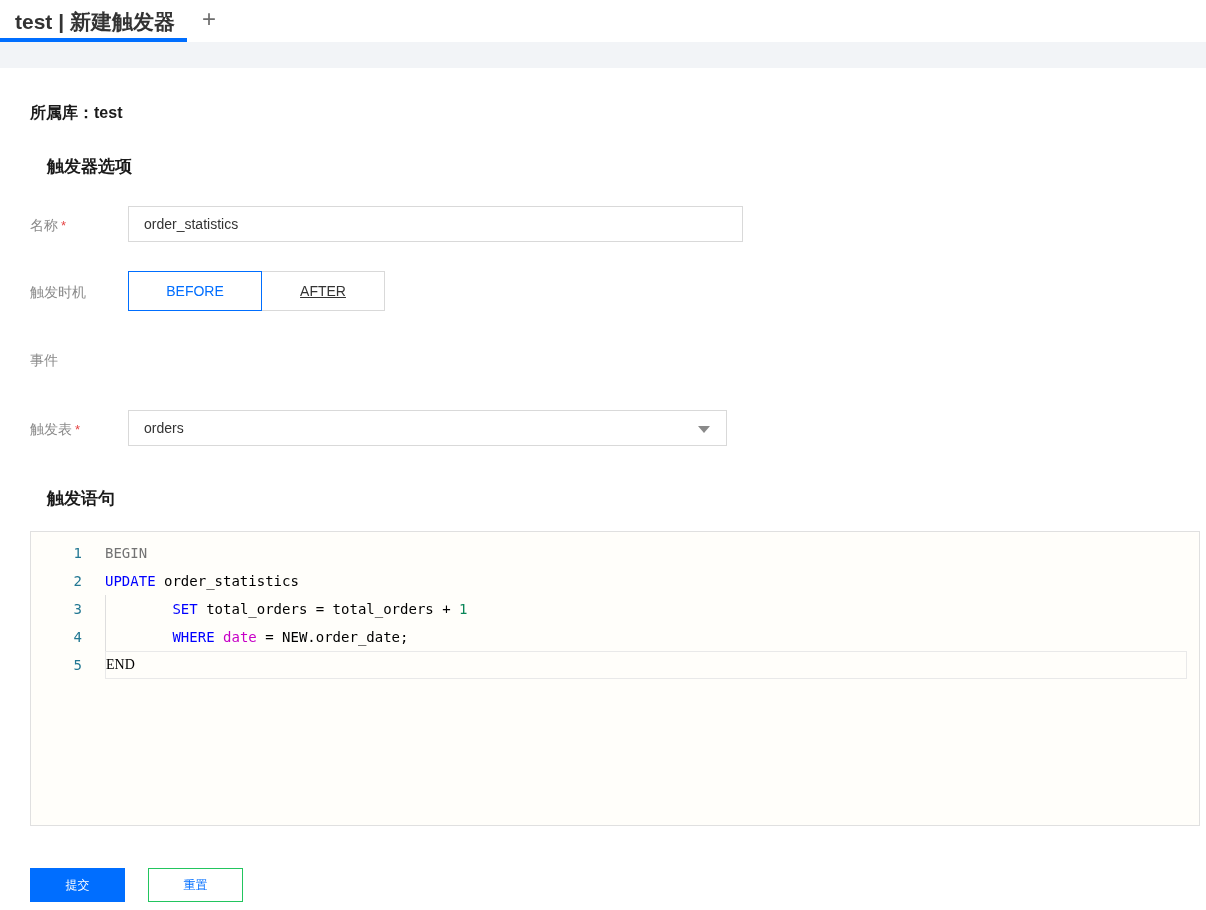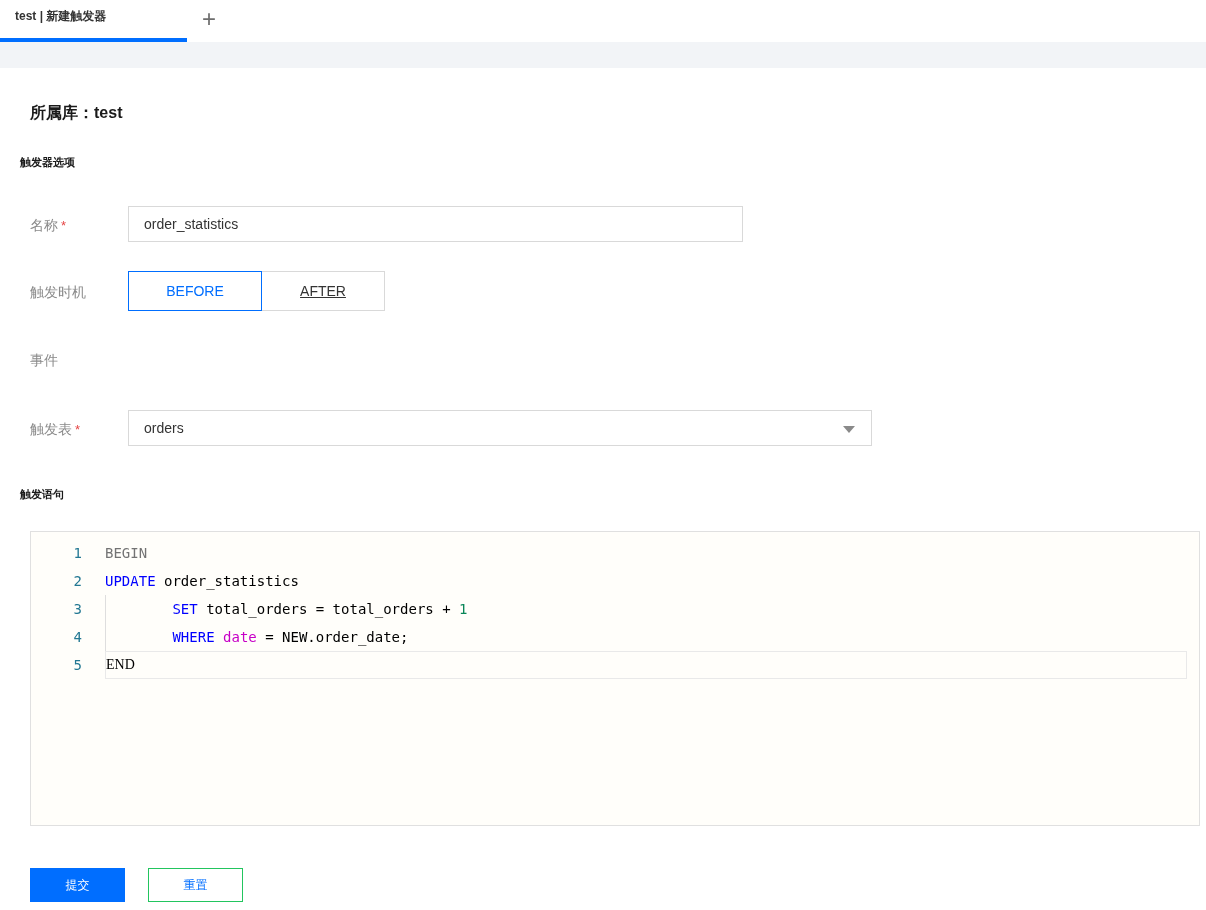--- a/index.html
+++ b/index.html
@@ -3,37 +3,37 @@
 <meta charset="utf-8">
 <style>
   :root{ --accent:#006eff; }
   *{ margin:0; padding:0; box-sizing:border-box; }
   html,body{ background:#fff; }
   body{ font-family:"Liberation Sans","DejaVu Sans",sans-serif; }
   .page{ position:relative; width:1206px; height:910px; background:#fff; overflow:hidden; }
 
   
   .tabbar{ position:absolute; left:0; top:0; width:100%; height:42px; background:#fff; }
-  .tab{ position:absolute; left:15px; top:8px; font-size:12px; font-weight:bold; color:#333; cursor:pointer; }
+  .tab{ position:absolute; left:15px; top:8px; font-size:21px; font-weight:bold; color:#333; cursor:pointer; }
   .tab-underline{ position:absolute; left:0; top:38px; width:187px; height:4px; background:var(--accent); }
   .tab-plus{ position:absolute; left:202px; top:4px; font-size:24px; color:#6e6e6e; font-weight:400; cursor:pointer; line-height:30px; }
   .gray-strip{ position:absolute; left:0; top:42px; width:100%; height:26px; background:#f2f4f7; }
 
   
   .db-heading{ position:absolute; left:30px; top:103px; font-size:16px; font-weight:bold; color:#1a1a1a; }
-  .section-title{ position:absolute; left:20px; font-size:11px; font-weight:bold; color:#1a1a1a; }
+  .section-title{ position:absolute; left:47px; font-size:17px; font-weight:bold; color:#1a1a1a; }
   .t-options{ top:155px; } .t-statement{ top:487px; }
   .field-label{ position:absolute; left:30px; font-size:14px; color:#8a8a8a; }
   .req{ color:#e54545; margin-left:3px; font-size:13px; }
 
   
   .text-input{ position:absolute; left:128px; top:206px; width:615px; height:36px;
     border:1px solid #d9d9d9; padding:0 15px; font-size:14px; color:#333; outline:none;
     font-family:"Liberation Sans","DejaVu Sans",sans-serif; background:#fff; }
-  .select-box{ position:absolute; left:128px; top:410px; width:744px; height:36px;
+  .select-box{ position:absolute; left:128px; top:410px; width:599px; height:36px;
     border:1px solid #d9d9d9; background:#fff; cursor:pointer; display:flex; align-items:center; padding:0 15px; }
   .select-value{ font-size:14px; color:#333; }
   .caret{ position:absolute; right:16px; top:15px; width:0; height:0;
     border-left:6px solid transparent; border-right:6px solid transparent; border-top:7px solid #8a8a8a; }
 
   
   .seg-group{ position:absolute; left:128px; display:flex; }
   .seg-btn{ height:40px; background:#fff; border:1px solid #d9d9d9; margin-left:-1px;
     display:flex; align-items:center; justify-content:center; font-size:14px; color:#333; cursor:pointer; }
   .seg-btn:first-child{ margin-left:0;text-align:center; }

